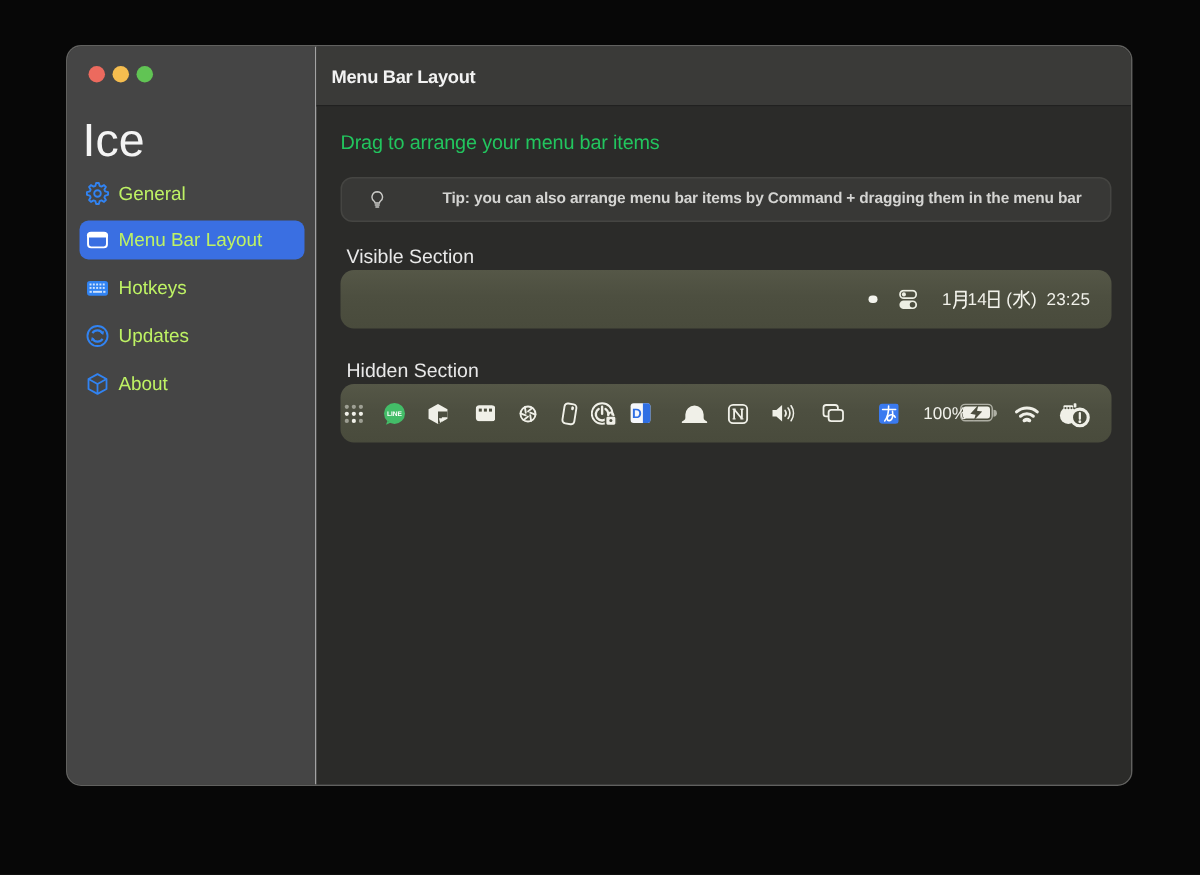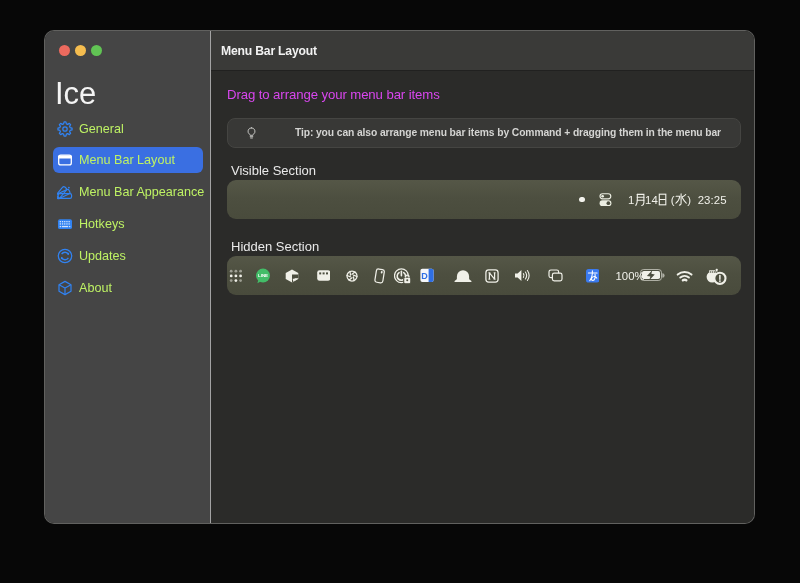--- a/index.html
+++ b/index.html
@@ -17,21 +17,21 @@
     color:#f4f4f4; letter-spacing:0; }
   .nav { position:absolute; left:8px; top:84.5px; width:150px; }
   .nav .item { position:relative; height:26px; margin-bottom:5.9px; border-radius:6px;
     display:flex; align-items:center; color:#bef264; font-size:12.6px; white-space:nowrap; }
   .nav .item svg { margin-left:4px; margin-right:6px; flex:none; }
   .nav .item.sel { background:#3a6fe2; }
   .main { position:absolute; left:166px; top:0; right:0; bottom:0; background:#2b2b29; }
   .header { position:absolute; left:0; top:0; right:0; height:40px; background:#3a3a38;
     border-bottom:1px solid #212120; display:flex; align-items:center; }
   .header b { margin-left:10px; font-size:12.2px; letter-spacing:-0.2px; color:#f2f2f2; }
-  .h2 { position:absolute; left:16px; top:56px; font-size:13.2px; letter-spacing:-0.1px; font-weight:500; color:#d946ef; }
+  .h2 { position:absolute; left:16px; top:56px; font-size:13.2px; letter-spacing:-0.1px; font-weight:500; color:#22c55e; }
   .tip { position:absolute; left:16px; top:87px; width:514px; height:29.5px; border-radius:8px;
     background:#383836; border:1px solid #454542; display:flex; align-items:center; justify-content:center; }
   .tip svg { margin-right:7px; }
   .tip b { font-size:10.3px; letter-spacing:-0.1px; white-space:nowrap; color:#d4d4d2; font-weight:700;margin-left:32px; }
   .slabel { position:absolute; left:20px; font-size:13px; color:#e9e9e9; }
   .bar { position:absolute; left:16px; width:514px; height:39px; border-radius:9px;
     background:linear-gradient(180deg,#555747 0%, #4d4f40 45%, #494b3c 100%); }
   .abs { position:absolute; }
   .clock { font-size:11.4px; color:#f1f1ea; font-weight:500; letter-spacing:0.1px; }
   .clock svg { display:block; }
@@ -45,28 +45,20 @@
     <div class="nav">
       <div class="item"><svg width="16" height="16" viewBox="0 0 16 16">
             <path d="M7.11 0.96 L8.89 0.96 L9.4 2.89 L10.63 3.4 L12.35 2.39 L13.61 3.65 L12.6 5.37 L13.11 6.6 L15.04 7.11 L15.04 8.89 L13.11 9.4 L12.6 10.63 L13.61 12.35 L12.35 13.61 L10.63 12.6 L9.4 13.11 L8.89 15.04 L7.11 15.04 L6.6 13.11 L5.37 12.6 L3.65 13.61 L2.39 12.35 L3.4 10.63 L2.89 9.4 L0.96 8.89 L0.96 7.11 L2.89 6.6 L3.4 5.37 L2.39 3.65 L3.65 2.39 L5.37 3.4 L6.6 2.89 Z" fill="none" stroke="#3183f2" stroke-width="1.25" stroke-linejoin="round"></path>
             <circle cx="8" cy="8" r="2.2" fill="none" stroke="#3183f2" stroke-width="1.25"></circle>
           </svg>General</div>
       <div class="item sel"><svg width="16" height="16" viewBox="0 0 16 16">
             <rect x="1.7" y="3.1" width="12.6" height="9.8" rx="2" fill="none" stroke="#fff" stroke-width="1.3"></rect>
             <path d="M2.4 3.4 h11.2 a1.4 1.4 0 0 1 1.4 1.4 v1.6 h-14 v-1.6 a1.4 1.4 0 0 1 1.4-1.4 Z" fill="#fff"></path>
           </svg>Menu Bar Layout</div>
       <div class="item"><svg width="16" height="16" viewBox="0 0 16 16">
-            <g fill="none" stroke="#3183f2" stroke-width="1.15" stroke-linejoin="round">
-              <rect x="1.2" y="9.6" width="13.4" height="4.8" rx="1.7"></rect>
-              <rect x="1.2" y="9.6" width="13.4" height="4.8" rx="1.7" transform="rotate(-25 2.4 14.4)"></rect>
-              <rect x="1.2" y="9.6" width="13.4" height="4.8" rx="1.7" transform="rotate(-50 2.4 14.4)"></rect>
-            </g>
-            <circle cx="11.9" cy="3.6" r="0.9" fill="#3183f2"></circle>
-          </svg>Menu Bar Appearance</div>
-      <div class="item"><svg width="16" height="16" viewBox="0 0 16 16">
             <rect x="1" y="3.3" width="14" height="9.8" rx="1.9" fill="#3183f2"></rect>
             <g fill="#cfe2fb">
               <rect x="2.7" y="5" width="1.3" height="1.3"></rect>
               <rect x="4.9" y="5" width="1.3" height="1.3"></rect>
               <rect x="7.1" y="5" width="1.3" height="1.3"></rect>
               <rect x="9.3" y="5" width="1.3" height="1.3"></rect>
               <rect x="11.5" y="5" width="1.3" height="1.3"></rect>
               <rect x="2.7" y="7.3" width="1.3" height="1.3"></rect>
               <rect x="4.9" y="7.3" width="1.3" height="1.3"></rect>
               <rect x="7.1" y="7.3" width="1.3" height="1.3"></rect>

